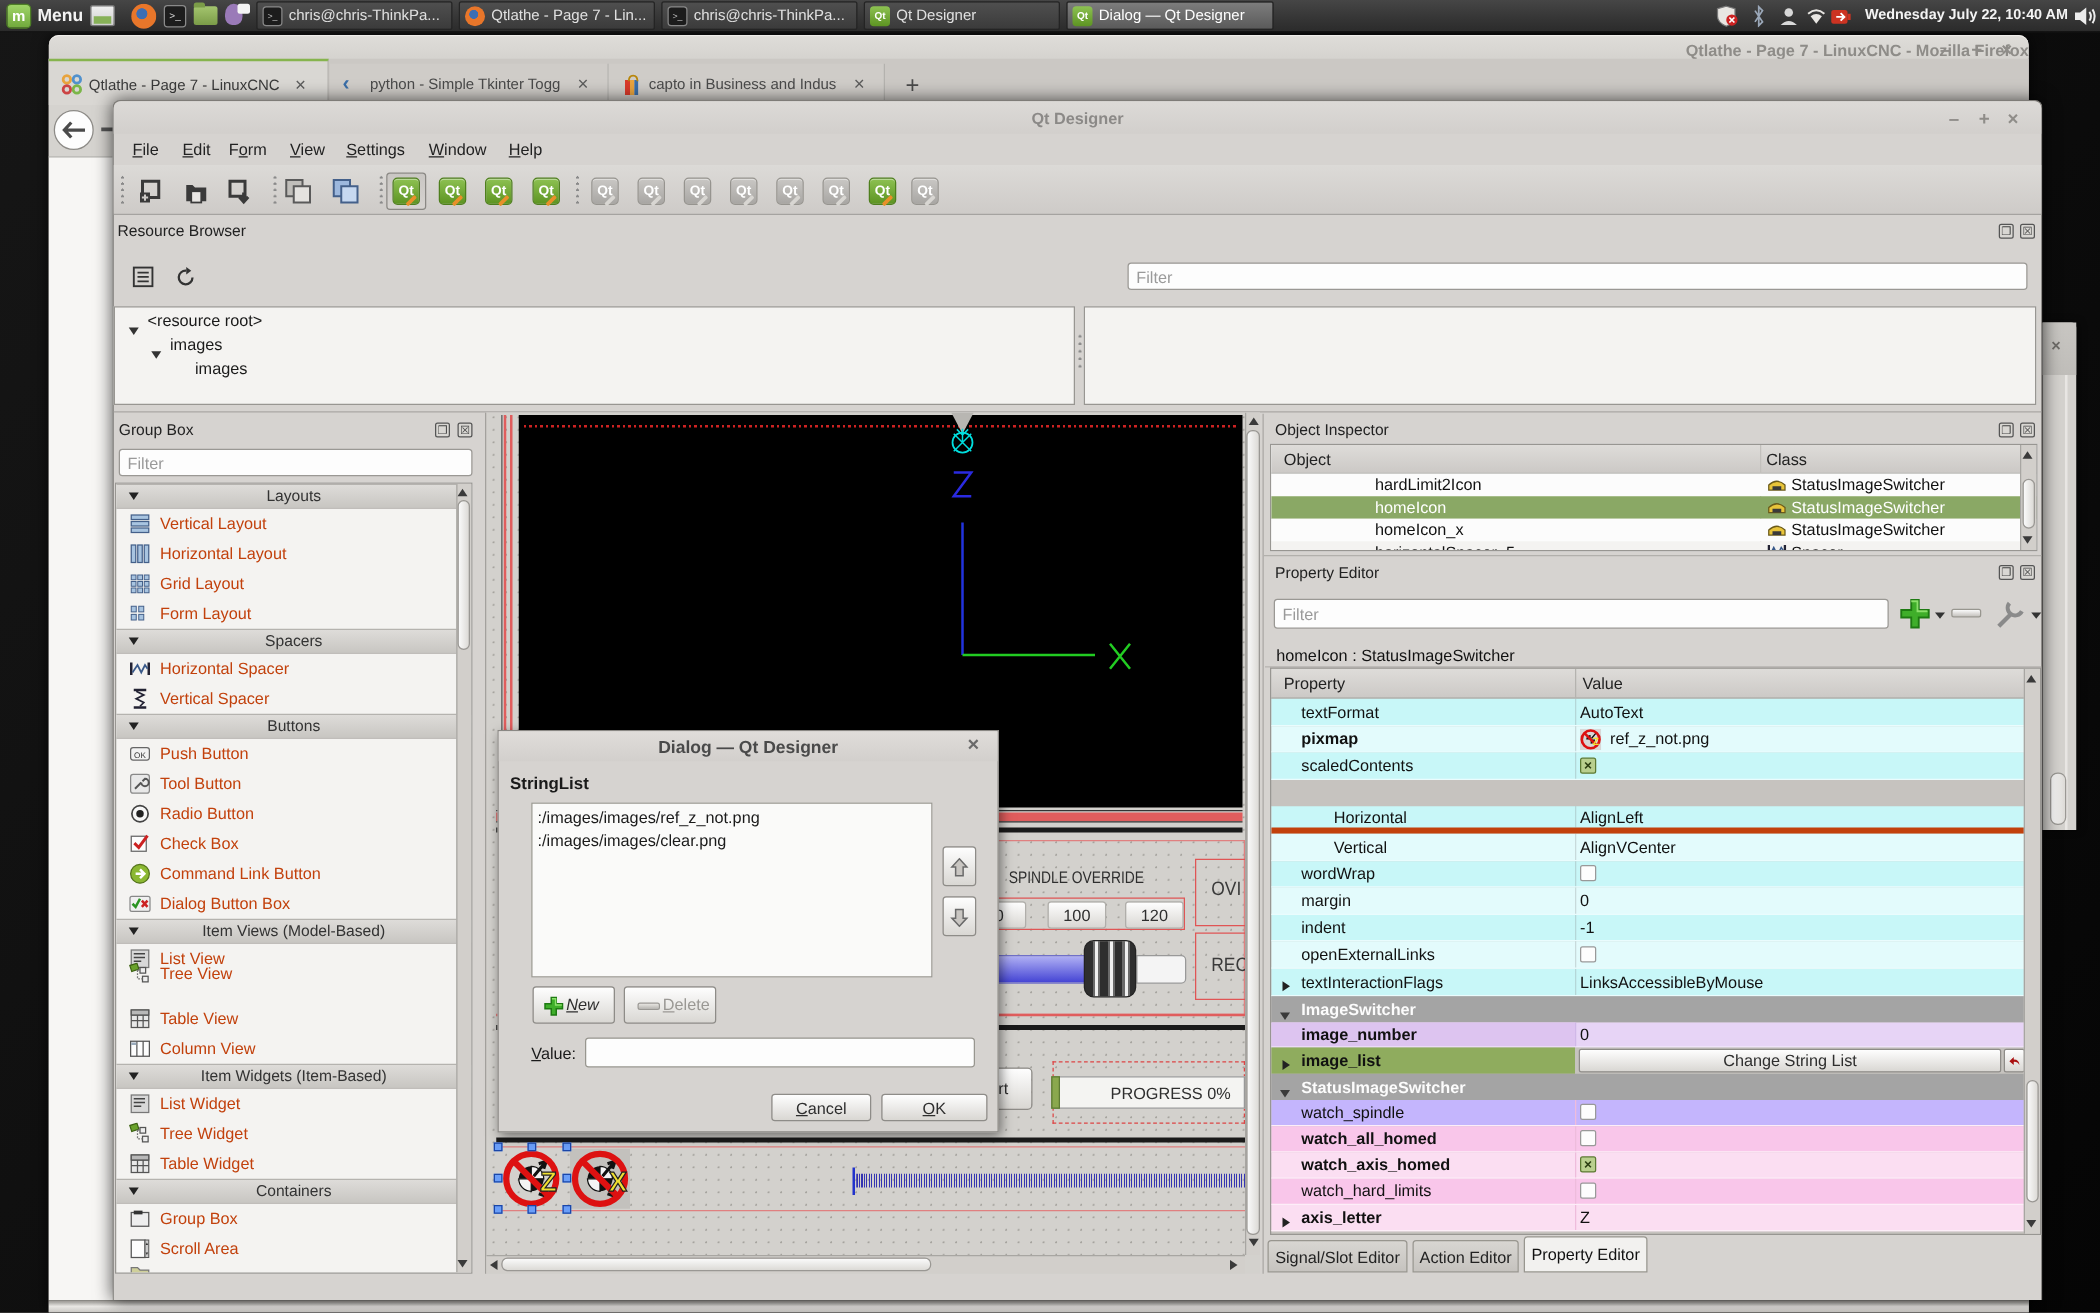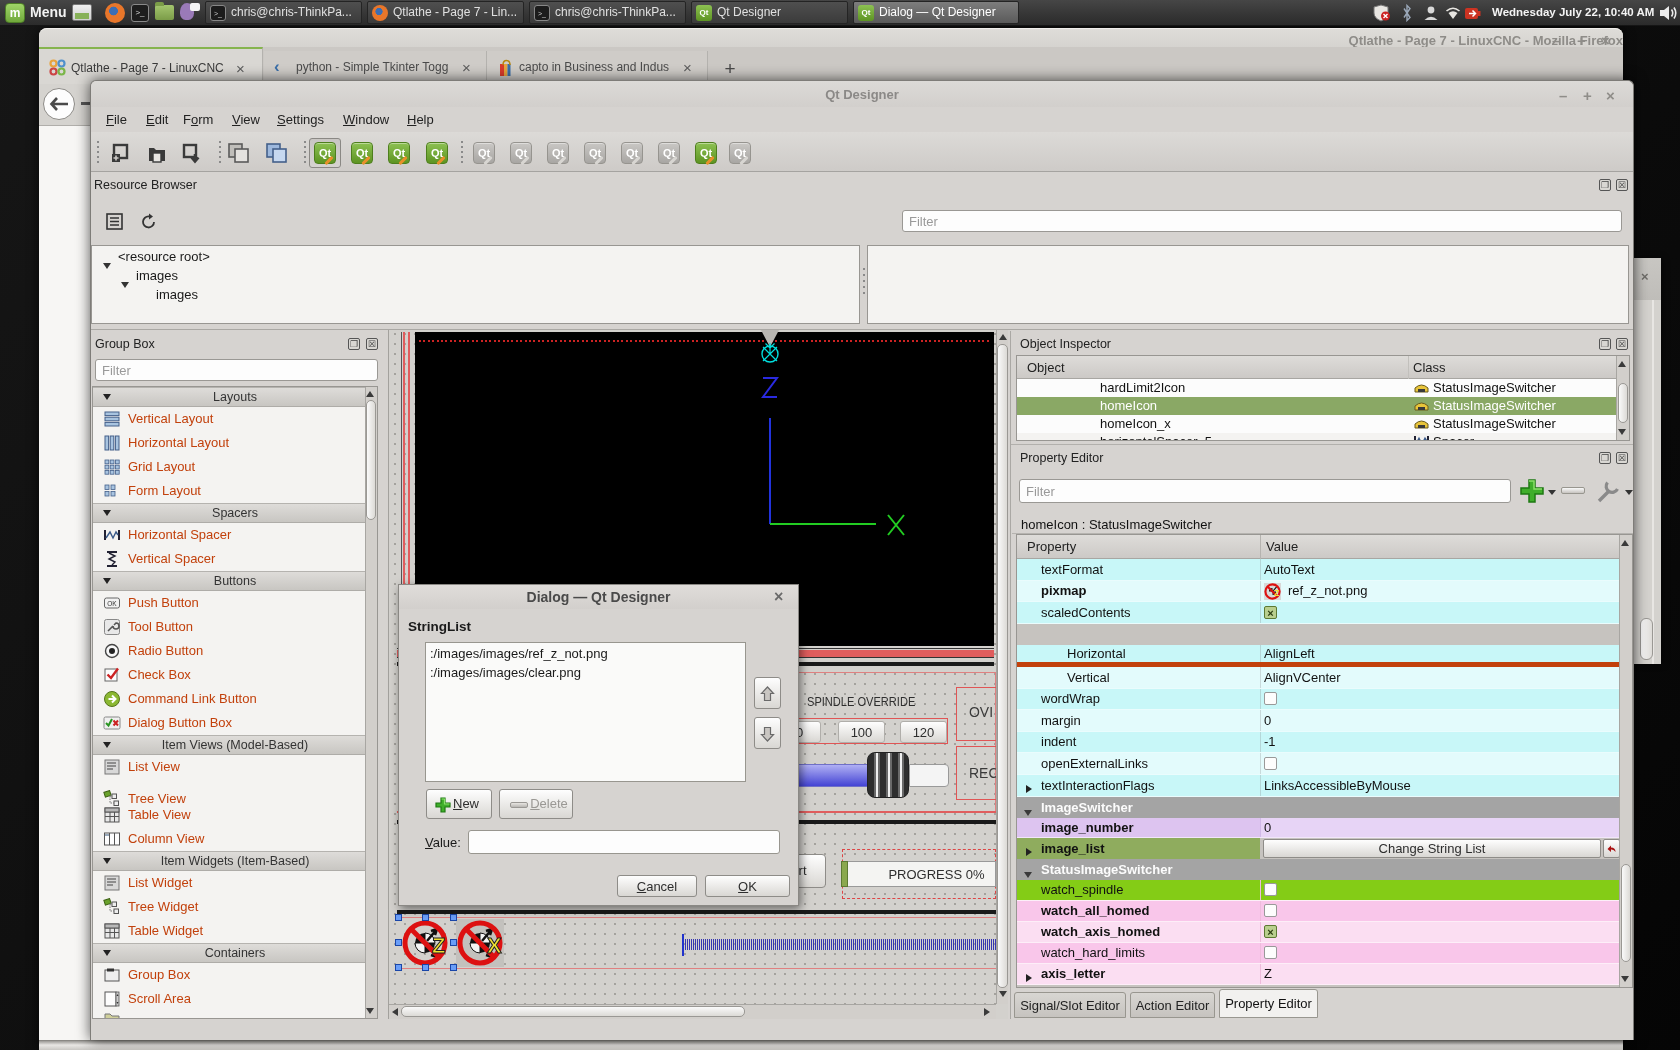--- a/index.html
+++ b/index.html
@@ -340,21 +340,21 @@
             <span class="lbl">Dialog Button Box</span>
           </div>
         <div class="whdr" style="top:348px; height:20px; line-height:19px;"><span style="position:absolute; left:10px; top:6px;" class="tri-d"></span>Item Views (Model-Based)</div>
         <div class="witem" style="top:368px; height:24px;">
             <svg class="wicon" width="18" height="18" viewBox="0 0 18 18">
               <rect x="2" y="2" width="14" height="14" fill="linear" style="fill:#d8d8d8" stroke="#777"></rect>
               <path d="M4 5 L13 5 M4 8 L13 8 M4 11 L10 11" stroke="#444" stroke-width="1.2"></path>
             </svg>
             <span class="lbl">List View</span>
           </div>
-        <div class="witem" style="top:400px; height:24px;">
+        <div class="witem" style="top:380px; height:24px;">
             <svg class="wicon" width="18" height="18" viewBox="0 0 18 18">
               <rect x="1.5" y="1.5" width="6" height="5" fill="#6aa22c" stroke="#3d6214" transform="rotate(-18 4 4)"></rect>
               <rect x="9" y="4" width="4.5" height="4.5" fill="#eee" stroke="#555"></rect>
               <rect x="11" y="11" width="4.5" height="4.5" fill="#eee" stroke="#555"></rect>
               <path d="M7 6 L9 6 M7 6 L7 13 L11 13" stroke="#777" stroke-width="1" stroke-dasharray="1.5 1" fill="none"></path>
             </svg>
             <span class="lbl">Tree View</span>
           </div>
         <div class="witem" style="top:416px; height:24px;">
             <svg class="wicon" width="18" height="18" viewBox="0 0 18 18">
@@ -687,21 +687,21 @@
               <span class="nm" style="z-index:2;">image_list</span>
               <div class="btn" style="left:246px; top:1px; width:338px; height:19px; line-height:18px; font-weight:normal; border-radius:2px;">Change String List</div>
               <div class="btn" style="left:586px; top:1px; width:17px; height:19px; border-radius:2px;"><svg width="11" height="11" viewBox="0 0 11 11" style="margin-top:3px;">
                   <path d="M1.5 6 L5 2.5 L5 4.5 Q9.5 4.5 9.5 9 Q8 6.2 5 6.5 L5 9 Z" fill="#aa1111"></path>
                 </svg></div>
             </div>
           <div class="prow" style="top:324px; height:21px; background:#a4a4a4; color:#fff; font-weight:bold;">
               <span class="abs" style="left:7px; top:7px;"><span class="tri-d" style="border-top-color:#3a3a3a;"></span></span>
               <span class="nm" style="color:#fcfcfc;">StatusImageSwitcher</span>
             </div>
-          <div class="prow" style="top:345px; height:21px; background:#84cc16; border-bottom:1px solid #fdeef8; ">
+          <div class="prow" style="top:345px; height:21px; background:#c4b5fd; border-bottom:1px solid #fdeef8; ">
               <span class="nm">watch_spindle</span>
               <span class="chk"></span>
               <span class="pvline" style="background:#eebcdc;"></span>
             </div>
           <div class="prow" style="top:366px; height:21px; background:#f9c6ea; border-bottom:1px solid #fdeef8; font-weight:bold;">
               <span class="nm">watch_all_homed</span>
               <span class="chk"></span>
               <span class="pvline" style="background:#eebcdc;"></span>
             </div>
           <div class="prow" style="top:387px; height:21px; background:#fbdef2; border-bottom:1px solid #fdeef8; font-weight:bold;">
@@ -803,21 +803,21 @@
     <div class="btn" style="left:355px; top:132px; width:27px; height:32px;">
       <svg width="15" height="16" viewBox="0 0 15 16" style="margin-top:8px;">
           <path d="M7.5 15 L13.5 8.5 L10.5 8.5 L10.5 1.5 L4.5 1.5 L4.5 8.5 L1.5 8.5 Z" fill="#c9c6c2" stroke="#6a6a6a" stroke-width="1.2"></path>
         </svg>
     </div>
     <div class="btn" style="left:27px; top:204px; width:66px; height:30px; line-height:28px;">
       <svg class="abs" style="left:7px; top:6px;" width="18" height="18" viewBox="0 0 18 18">
         <path d="M7 2 L11 2 L11 7 L16 7 L16 11 L11 11 L11 16 L7 16 L7 11 L2 11 L2 7 L7 7 Z" fill="#3fae2a" stroke="#1e7a12" stroke-width="1.2"></path>
         <path d="M7.5 3 L10.5 3 L10.5 8 L15.5 8" stroke="#8ae06a" stroke-width="1.2" fill="none"></path>
       </svg>
-      <span style="margin-left:14px;"><u>N</u>ew</span>
+      <span style="margin-left:14px;font-style:italic;"><u>N</u>ew</span>
     </div>
     <div class="btn" style="left:100px; top:204px; width:74px; height:30px; line-height:28px; color:#9a9894;">
       <span class="abs" style="left:10px; top:12px; width:18px; height:6px; background:linear-gradient(#e8e6e2,#b8b6b2); border:1px solid #9a9894; border-radius:2px;"></span>
       <span style="margin-left:26px;"><u>D</u>elete</span>
     </div>
     <div class="abs" style="left:26px; top:250px; font-size:13px; color:#1a1a1a;"><u>V</u>alue:</div>
     <div class="abs" style="left:69px; top:245px; width:312px; height:24px; background:#fdfdfd; border:1px solid #98968f; border-radius:3px;"></div>
     <div class="btn" style="left:218px; top:290px; width:80px; height:22px; line-height:21px;"><u>C</u>ancel</div>
     <div class="btn" style="left:306px; top:290px; width:85px; height:22px; line-height:21px;"><u>O</u>K</div>
   </div>

